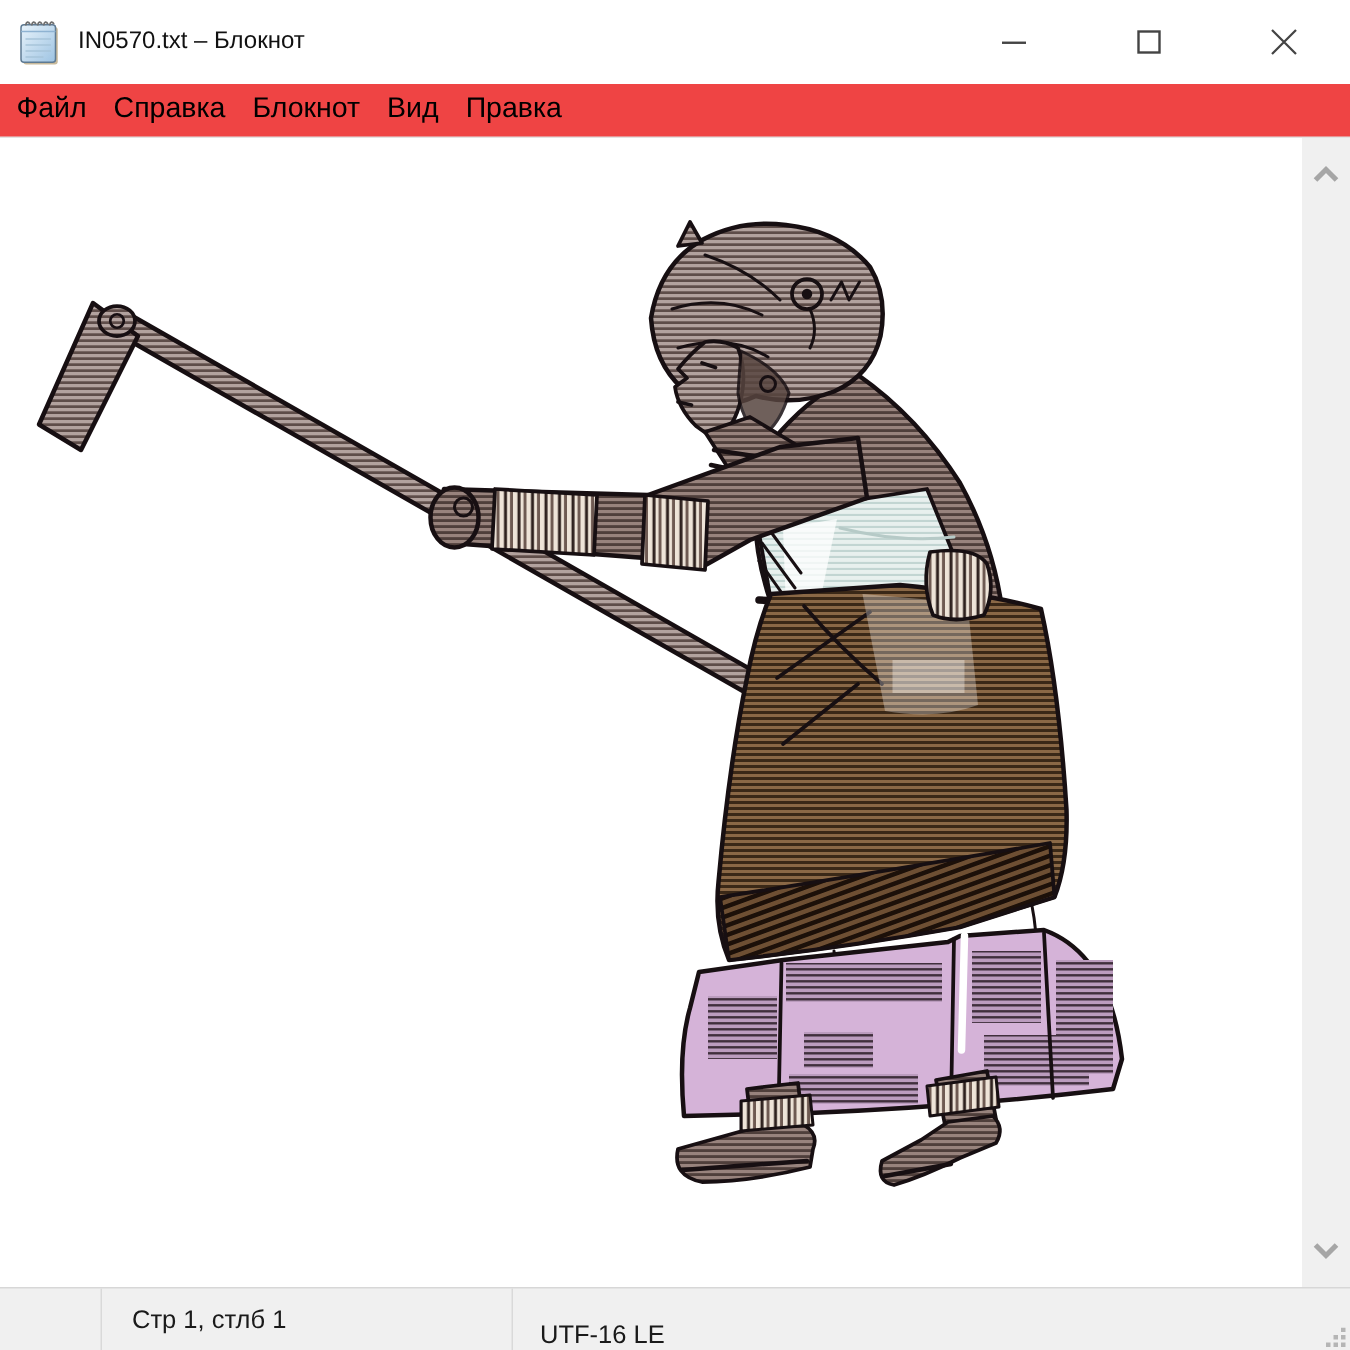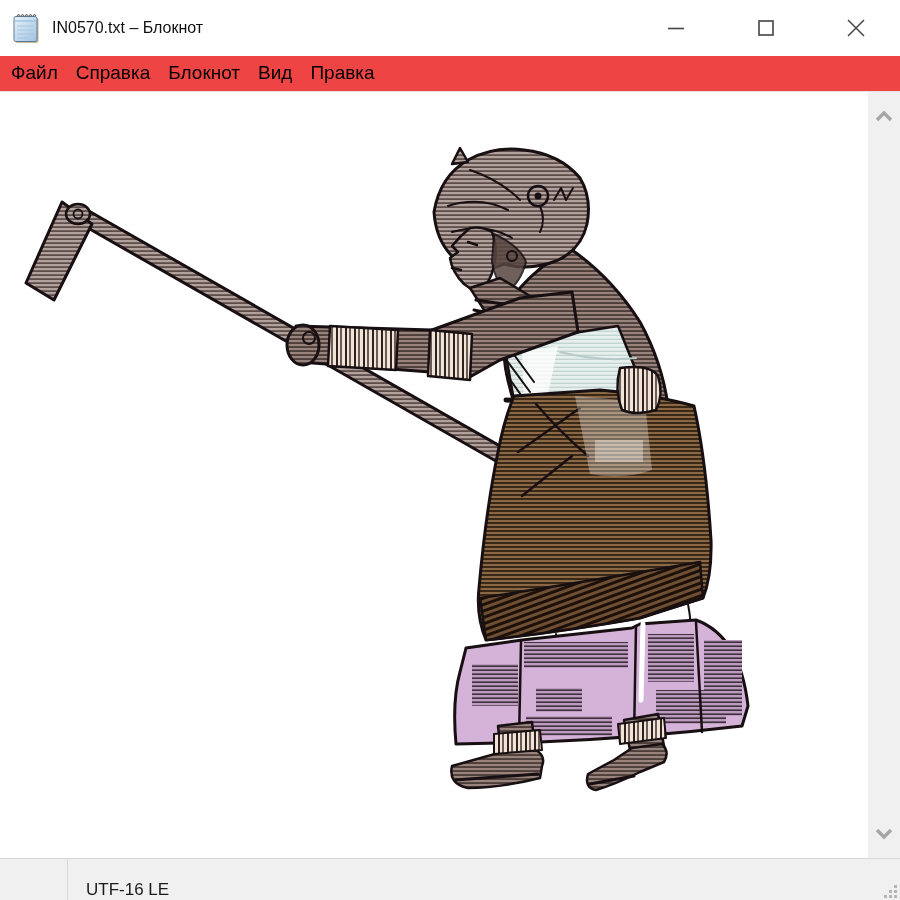--- a/index.html
+++ b/index.html
@@ -212,20 +212,21 @@
       <div class="scroll-arrow arrow-down">
         <svg width="18" height="12" viewBox="0 0 18 12">
           <path d="M2 2 L9 9 L16 2" fill="none" stroke="#a6a6a6" stroke-width="3.4"></path>
         </svg>
       </div>
     </div>
   </div>
 
   <div class="statusbar">
     <div class="sb-cell sb-0"></div>
+    <div class="sb-cell sb-1">Стр 1, стлб 1</div>
     <div class="sb-cell sb-4">UTF-16 LE</div>
     <svg class="grip" width="14" height="14" viewBox="0 0 14 14">
       <g fill="#b5b5b5">
         <rect x="10" y="10" width="3" height="3"></rect>
           <rect x="10" y="5" width="3" height="3"></rect>
         <rect x="10" y="0" width="3" height="3"></rect>
           <rect x="5" y="10" width="3" height="3"></rect>
         <rect x="5" y="5" width="3" height="3"></rect>
           <rect x="0" y="10" width="3" height="3"></rect>
       </g>

